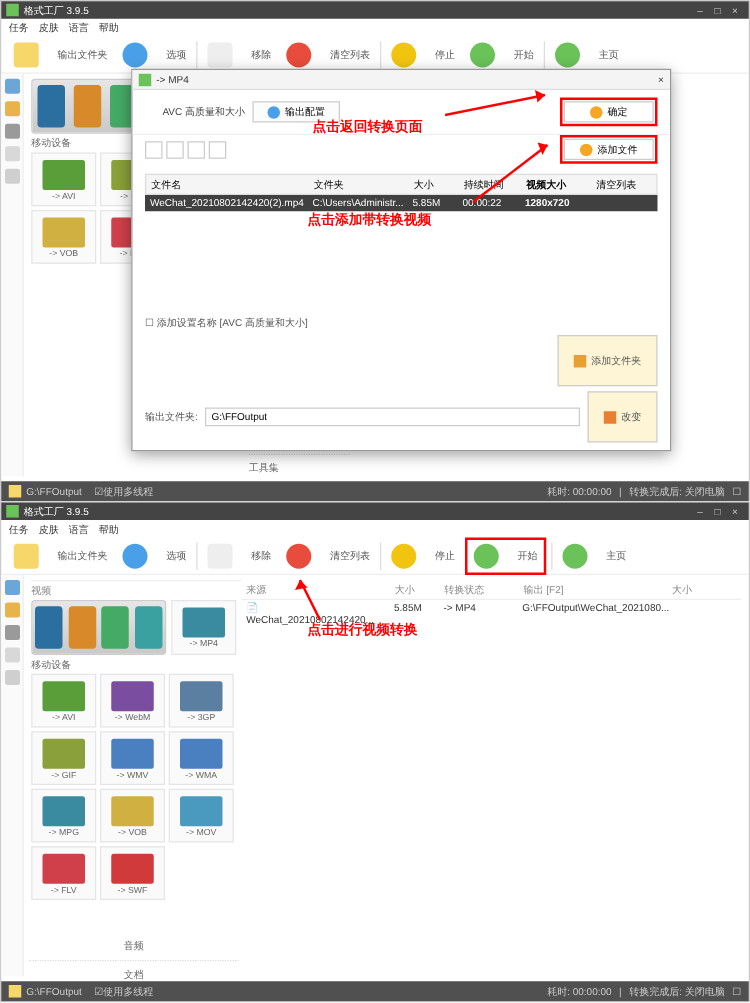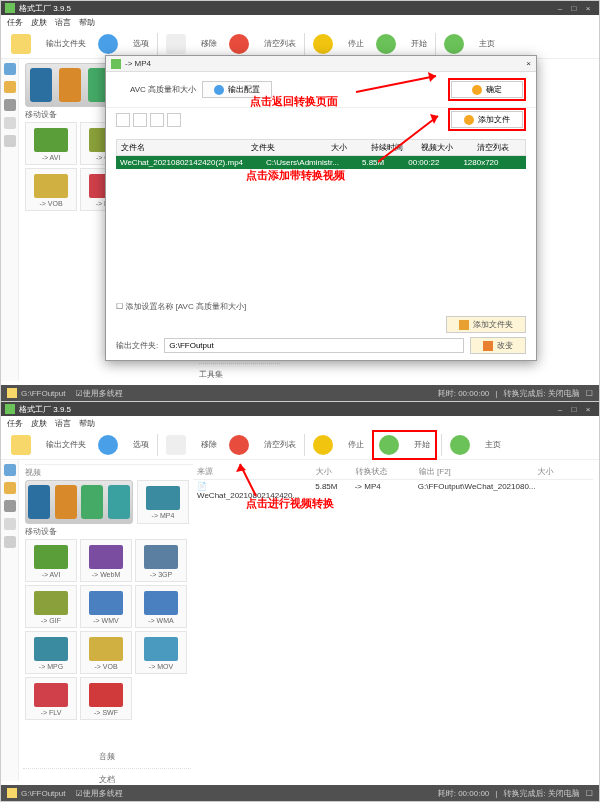--- a/index.html
+++ b/index.html
@@ -47,26 +47,26 @@
 .dlg-top { display:flex; align-items:center; gap:6px; padding:6px 10px; border-bottom:1px solid #eee; }
 .small-btn { border:1px solid #ccc; background:#fcfcfc; padding:2px 10px; font-size:8px; display:flex; align-items:center; gap:4px; min-width:70px; justify-content:center; }
 .confirm-btn { border:1px solid #ccc; padding:2px 10px; font-size:8px; display:flex; align-items:center; gap:4px; min-width:72px; justify-content:center; }
 .confirm-btn .cico { width:10px; height:10px; background:#f5a623; border-radius:50%; }
 .red-box { border:2px solid #ff0000; padding:1px; }
 .dlg-icons { display:flex; gap:3px; padding:3px 10px; }
 .dlg-icons span { width:14px; height:14px; border:1px solid #ccc; }
 .dlg-table { margin:2px 10px; font-size:8px; }
 .dlg-th { display:flex; background:#f5f5f5; border:1px solid #ddd; }
 .dlg-th div, .dlg-tr div { padding:2px 4px; }
-.col1{width:130px;} .col2{width:80px;} .col3{width:40px;} .col4{width:50px;} .col5{width:56px;} .col6{width:50px;}
-.dlg-tr { display:flex; background:#15803d; color:#fff;gap:16px; }
+.col1{width:130px;} .col2{width:80px;} .col3{width:40px;} .col4{width:50px;} .col5{width:56px;font-weight:bold;} .col6{width:50px;}
+.dlg-tr { display:flex; background:#404040; color:#fff; }
 .dlg-bottom { position:absolute; bottom:6px; left:10px; right:10px; font-size:8px; color:#555; }
 .dlg-bottom-row { display:flex; align-items:center; gap:6px; margin-top:4px; }
 .dlg-input { flex:1; border:1px solid #ccc; padding:2px 4px; font-size:8px; }
-.yellow-btn { border:1px solid #ccc; background:#fdf5d6; padding:2px 12px; font-size:8px; display:flex; align-items:flex-end; gap:4px; }
+.yellow-btn { border:1px solid #ccc; background:#fdf5d6; padding:14px 12px; font-size:8px; display:flex; align-items:flex-end; gap:4px; }
 .yellow-btn .yico { width:10px; height:10px; background:#e8a030; }
 
 .anno-text { position:absolute; color:#ff0000; font-size:11px; font-weight:bold; z-index:20; }
 .arrow { position:absolute; z-index:19; }
 
 .filelist { position:absolute; left:192px; top:62px; right:6px; font-size:8px; }
 .fl-head { display:flex; color:#888; border-bottom:1px solid #eee; }
 .fl-head div, .fl-row div { padding:2px 4px; }
 .flc1{width:120px;} .flc2{width:40px;} .flc3{width:64px;} .flc4{width:120px;} .flc5{width:60px;}
 .fl-row { display:flex; color:#333; }

